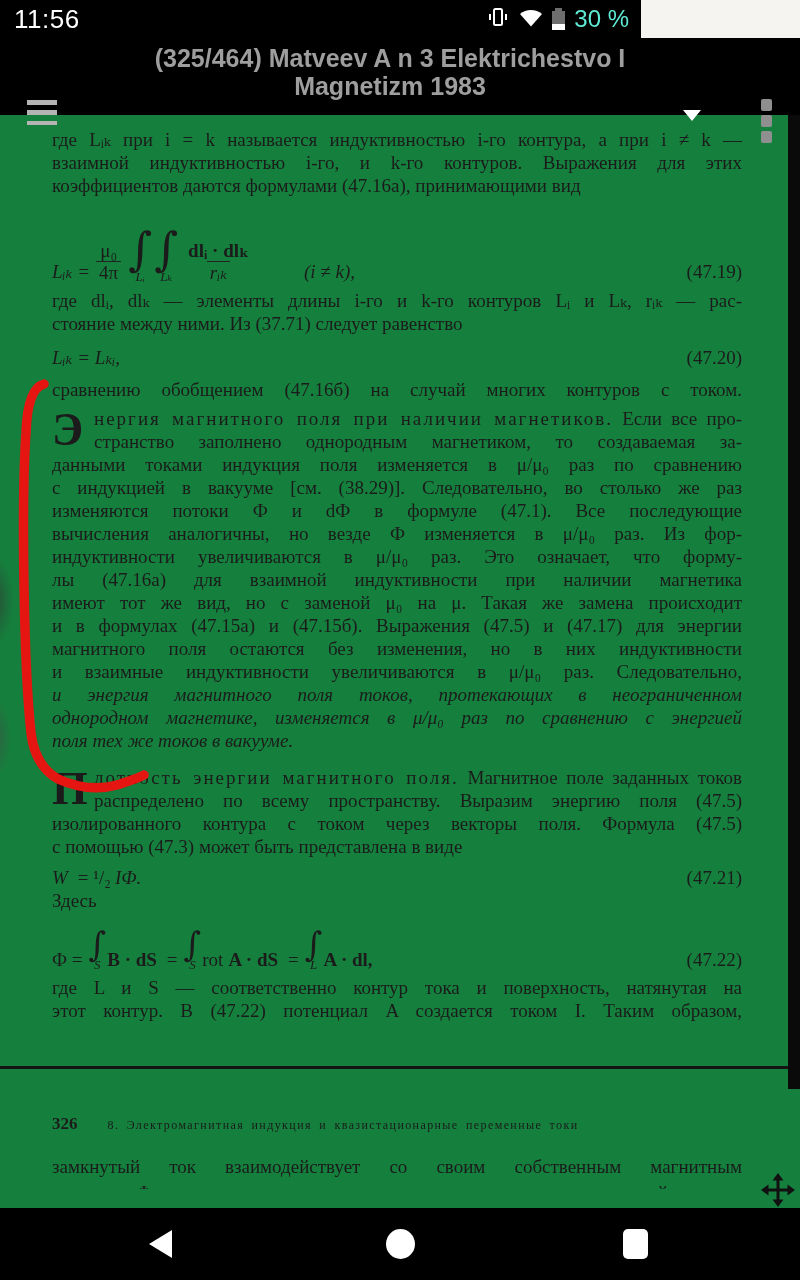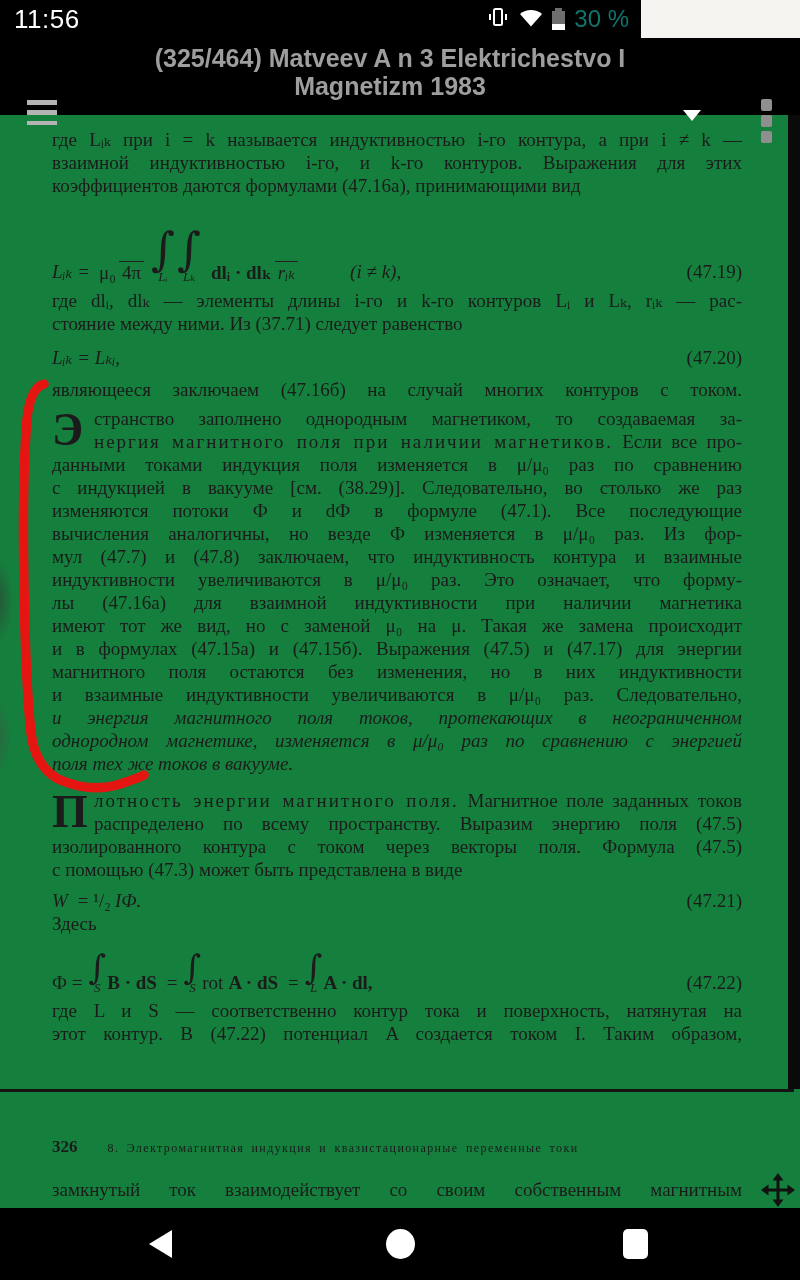--- a/index.html
+++ b/index.html
@@ -7,21 +7,21 @@
        font-family:"Liberation Sans",sans-serif;}
 
   
   .status-bar{position:absolute;top:0;left:0;width:641px;height:38px;background:#000;
               display:flex;align-items:center;justify-content:space-between;z-index:10;}
   .clock{color:#fff;font-size:26px;margin-left:14px;letter-spacing:0.5px;}
   .status-right{display:flex;align-items:center;gap:9px;margin-right:12px;}
   .batt{width:13px;height:22px;display:flex;flex-direction:column;align-items:center;}
   .batt-cap{width:7px;height:3px;background:#6e6e6e;}
   .batt-body{width:13px;height:19px;background:linear-gradient(#6e6e6e 0 66%,#ffffff 66% 100%);}
-  .batt-label{color:#0f766e;font-size:24px;}
+  .batt-label{color:#5eead4;font-size:24px;}
 
   
   .app-bar{position:absolute;top:38px;left:0;width:800px;height:77px;background:#000;z-index:10;}
   .hamburger{position:absolute;left:27px;top:62px;width:30px;height:25px;display:flex;
              flex-direction:column;justify-content:space-between;cursor:pointer;}
   .hamburger div{height:4.5px;background:#b4b4b4;}
   .app-title{position:absolute;left:100px;width:580px;top:6px;color:#9e9e9e;font-weight:bold;
              font-size:25px;line-height:28px;text-align:center;}
   .caret{position:absolute;left:683px;top:72px;width:0;height:0;border-left:9px solid transparent;
          border-right:9px solid transparent;border-top:11px solid #fff;cursor:pointer;}
@@ -35,21 +35,21 @@
   .ln{line-height:23px;height:23px;text-align:justify;text-align-last:justify;white-space:nowrap;}
   .ln.last{text-align-last:auto;white-space:normal;}
   .para{position:relative;}
   .indent{padding-left:42px;}
   .dropcap{position:absolute;left:0;top:1px;font-size:46px;line-height:44px;font-weight:bold;}
   .spaced{letter-spacing:2px;}
   .ital{font-style:italic;}
 
   .formula{position:relative;display:flex;align-items:flex-end;font-size:19px;}
   .f19{height:78px;margin:8px 0 0 0;}
-  .frac{display:inline-flex;flex-direction:row;align-items:center;margin:0 6px;}
+  .frac{display:inline-flex;flex-direction:column;align-items:center;margin:0 6px;}
   .frac .den{border-top:1.6px solid #222;}
   .frac span{padding:0 3px;line-height:21px;}
   .intcol{display:inline-flex;flex-direction:column;align-items:center;margin:0 1px;}
   .int-big{font-size:46px;line-height:44px;font-family:"DejaVu Serif",serif;}
   .int-sm{font-size:34px;line-height:30px;font-family:"DejaVu Serif",serif;}
   .lim{font-size:13px;font-style:italic;line-height:12px;}
   .ftag{position:absolute;right:0;}
   .fvar{font-style:italic;}
   .fvec{font-weight:bold;}
   .cond{margin-left:46px;font-style:italic;}
@@ -161,32 +161,31 @@
     <div class="ln">где dlᵢ, dlₖ — элементы длины i-го и k-го контуров Lᵢ и Lₖ, rᵢₖ — рас-</div>
     <div class="ln last">стояние между ними. Из (37.71) следует равенство</div>
   </div>
 
   <div class="formula f20">
     <span class="fvar">Lᵢₖ = Lₖᵢ,</span>
     <span class="ftag">(47.20)</span>
   </div>
 
   <div class="para" style="margin-top:9px">
-    <div class="ln">являющееся заключаем (47.16б) на случай многих контуров с током.</div>
+    <div class="ln">сравнению обобщением (47.16б) на случай многих контуров с током.</div>
   </div>
 
   <div class="para" style="margin-top:6px">
     <span class="dropcap">Э</span>
+    <div class="ln indent"><span class="spaced">нергия магнитного поля при наличии магнетиков.</span> <span>Если все про-</span></div>
     <div class="ln indent">странство заполнено однородным магнетиком, то создаваемая за-</div>
-    <div class="ln indent"><span class="spaced">нергия магнитного поля при наличии магнетиков.</span> <span>Если все про-</span></div>
     <div class="ln">данными токами индукция поля изменяется в μ/μ₀ раз по сравнению</div>
     <div class="ln">с индукцией в вакууме [см. (38.29)]. Следовательно, во столько же раз</div>
     <div class="ln">изменяются потоки Ф и dФ в формуле (47.1). Все последующие</div>
     <div class="ln">вычисления аналогичны, но везде Ф изменяется в μ/μ₀ раз. Из фор-</div>
-    <div class="ln">мул (47.7) и (47.8) заключаем, что индуктивность контура и взаимные</div>
     <div class="ln">индуктивности увеличиваются в μ/μ₀ раз. Это означает, что форму-</div>
     <div class="ln">лы (47.16а) для взаимной индуктивности при наличии магнетика</div>
     <div class="ln">имеют тот же вид, но с заменой μ₀ на μ. Такая же замена происходит</div>
     <div class="ln">и в формулах (47.15а) и (47.15б). Выражения (47.5) и (47.17) для энергии</div>
     <div class="ln">магнитного поля остаются без изменения, но в них индуктивности</div>
     <div class="ln">и взаимные индуктивности увеличиваются в μ/μ₀ раз. Следовательно,</div>
     <div class="ln ital">и энергия магнитного поля токов, протекающих в неограниченном</div>
     <div class="ln ital">однородном магнетике, изменяется в μ/μ₀ раз по сравнению с энергией</div>
     <div class="ln ital last">поля тех же токов в вакууме.</div>
   </div>

